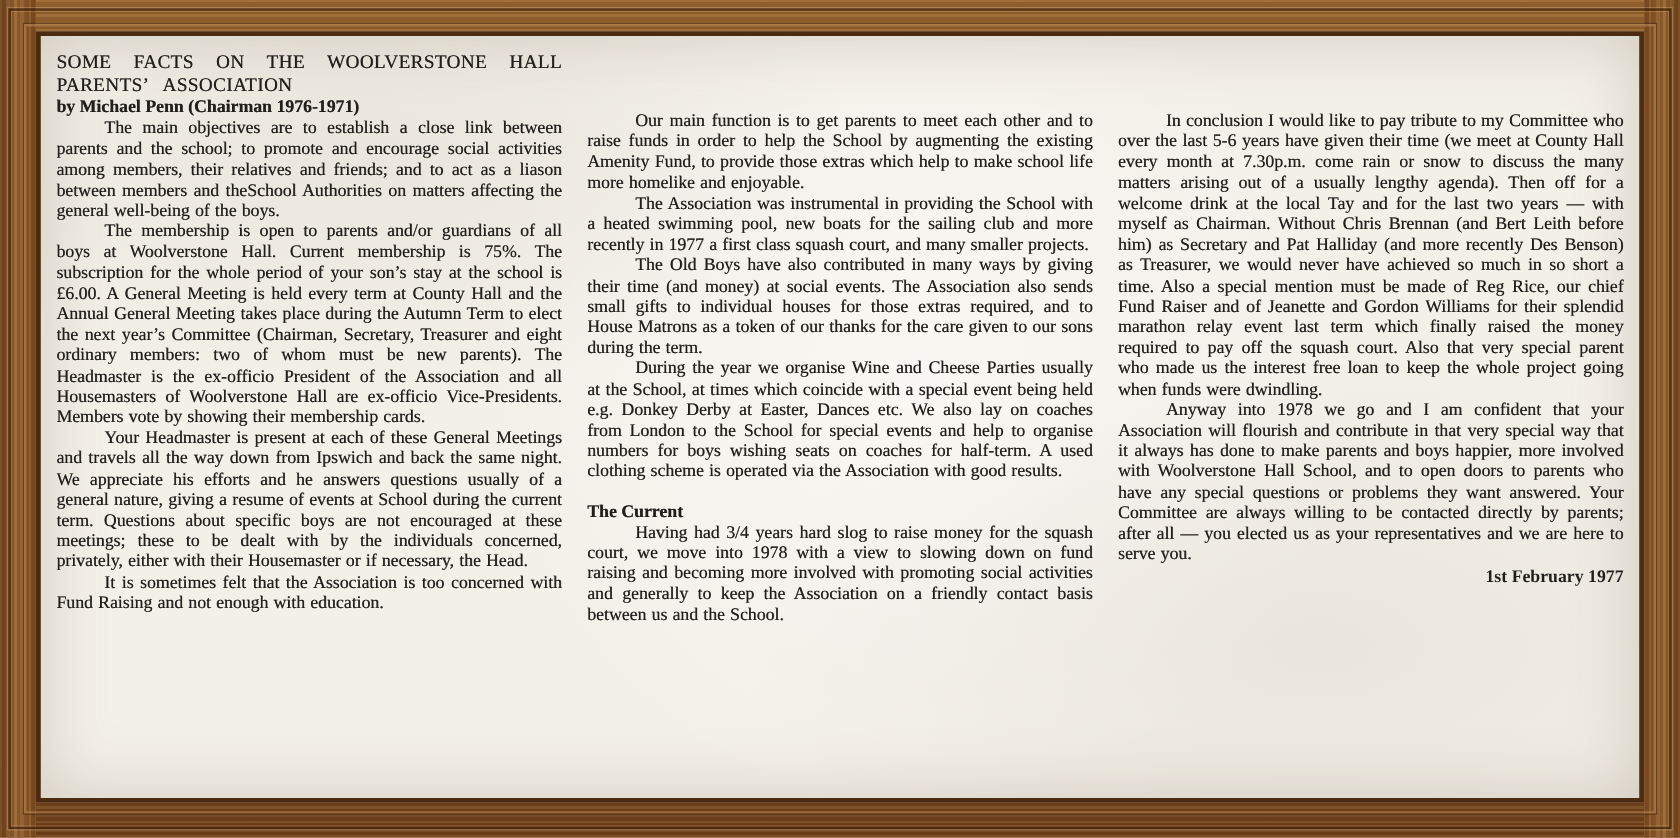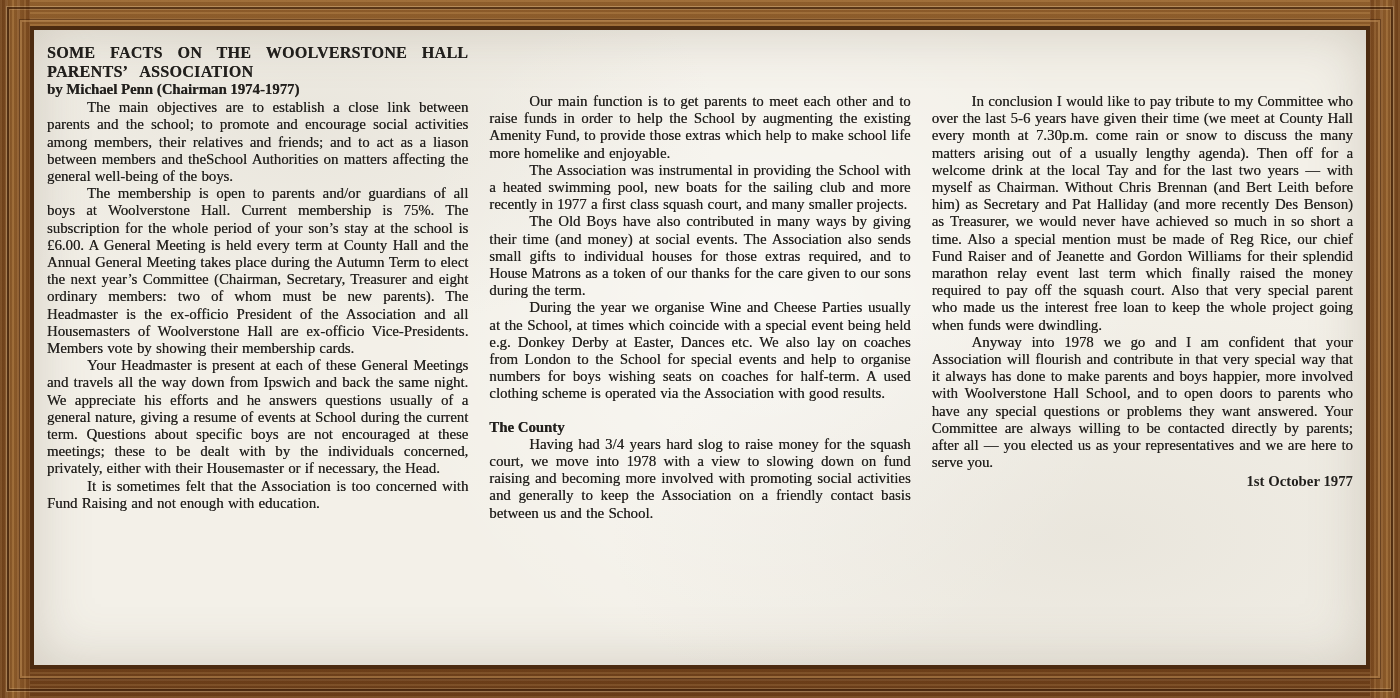--- a/index.html
+++ b/index.html
@@ -79,21 +79,21 @@
     margin: 0;
     text-align: justify;
     text-indent: 2.7em;
     word-spacing: 0.04em;
   }
   .para.no-indent { text-indent: 0; }
 
   .article-title {
     margin: 4px 0 0 0;
     font-size: 16px;
-    font-weight: bold;
+    font-weight: normal;
     letter-spacing: 0.3px;
     word-spacing: 0.55em;
     text-align: justify;
     text-align-last: left;
     line-height: 19px;
   }
   .byline {
     margin: 0 0 1px 0;
     font-weight: bold;
     text-align: left;
@@ -119,38 +119,38 @@
   <div class="wood-side right"></div>
   <div class="frame-groove-outer"></div>
   <div class="frame-groove-inner"></div>
 </div>
 
 <div class="paper">
   <div class="columns">
 
     <div class="column">
       <h1 class="article-title">SOME FACTS ON THE WOOLVERSTONE HALL PARENTS’ ASSOCIATION</h1>
-      <p class="byline">by Michael Penn (Chairman 1974-1977)</p>
+      <p class="byline">by Michael Penn (Chairman 1976-1971)</p>
       <p class="para">The main objectives are to establish a close link between parents and the school; to promote and encourage social activities among members, their relatives and friends; and to act as a liason between members and theSchool Authorities on matters affecting the general well-being of the boys.</p>
       <p class="para">The membership is open to parents and/or guardians of all boys at Woolverstone Hall. Current membership is 75%. The subscription for the whole period of your son’s stay at the school is £6.00. A General Meeting is held every term at County Hall and the Annual General Meeting takes place during the Autumn Term to elect the next year’s Committee (Chairman, Secretary, Treasurer and eight ordinary members: two of whom must be new parents). The Headmaster is the ex-officio President of the Association and all Housemasters of Woolverstone Hall are ex-officio Vice-Presidents. Members vote by showing their membership cards.</p>
       <p class="para">Your Headmaster is present at each of these General Meetings and travels all the way down from Ipswich and back the same night. We appreciate his efforts and he answers questions usually of a general nature, giving a resume of events at School during the current term. Questions about specific boys are not encouraged at these meetings; these to be dealt with by the individuals concerned, privately, either with their Housemaster or if necessary, the Head.</p>
       <p class="para">It is sometimes felt that the Association is too concerned with Fund Raising and not enough with education.</p>
     </div>
 
     <div class="column offset">
       <p class="para">Our main function is to get parents to meet each other and to raise funds in order to help the School by augmenting the existing Amenity Fund, to provide those extras which help to make school life more homelike and enjoyable.</p>
       <p class="para">The Association was instrumental in providing the School with a heated swimming pool, new boats for the sailing club and more recently in 1977 a first class squash court, and many smaller projects.</p>
       <p class="para">The Old Boys have also contributed in many ways by giving their time (and money) at social events. The Association also sends small gifts to individual houses for those extras required, and to House Matrons as a token of our thanks for the care given to our sons during the term.</p>
       <p class="para">During the year we organise Wine and Cheese Parties usually at the School, at times which coincide with a special event being held e.g. Donkey Derby at Easter, Dances etc. We also lay on coaches from London to the School for special events and help to organise numbers for boys wishing seats on coaches for half-term. A used clothing scheme is operated via the Association with good results.</p>
-      <p class="subhead">The County</p>
+      <p class="subhead">The Current</p>
       <p class="para">Having had 3/4 years hard slog to raise money for the squash court, we move into 1978 with a view to slowing down on fund raising and becoming more involved with promoting social activities and generally to keep the Association on a friendly contact basis between us and the School.</p>
     </div>
 
     <div class="column offset">
       <p class="para">In conclusion I would like to pay tribute to my Committee who over the last 5-6 years have given their time (we meet at County Hall every month at 7.30p.m. come rain or snow to discuss the many matters arising out of a usually lengthy agenda). Then off for a welcome drink at the local Tay and for the last two years — with myself as Chairman. Without Chris Brennan (and Bert Leith before him) as Secretary and Pat Halliday (and more recently Des Benson) as Treasurer, we would never have achieved so much in so short a time. Also a special mention must be made of Reg Rice, our chief Fund Raiser and of Jeanette and Gordon Williams for their splendid marathon relay event last term which finally raised the money required to pay off the squash court. Also that very special parent who made us the interest free loan to keep the whole project going when funds were dwindling.</p>
       <p class="para">Anyway into 1978 we go and I am confident that your Association will flourish and contribute in that very special way that it always has done to make parents and boys happier, more involved with Woolverstone Hall School, and to open doors to parents who have any special questions or problems they want answered. Your Committee are always willing to be contacted directly by parents; after all — you elected us as your representatives and we are here to serve you.</p>
       <div class="signature">
-        <p class="sig-line">1st October 1977</p>
+        <p class="sig-line">1st February 1977</p>
       </div>
     </div>
 
   </div>
 </div>
 
 </body></html>

